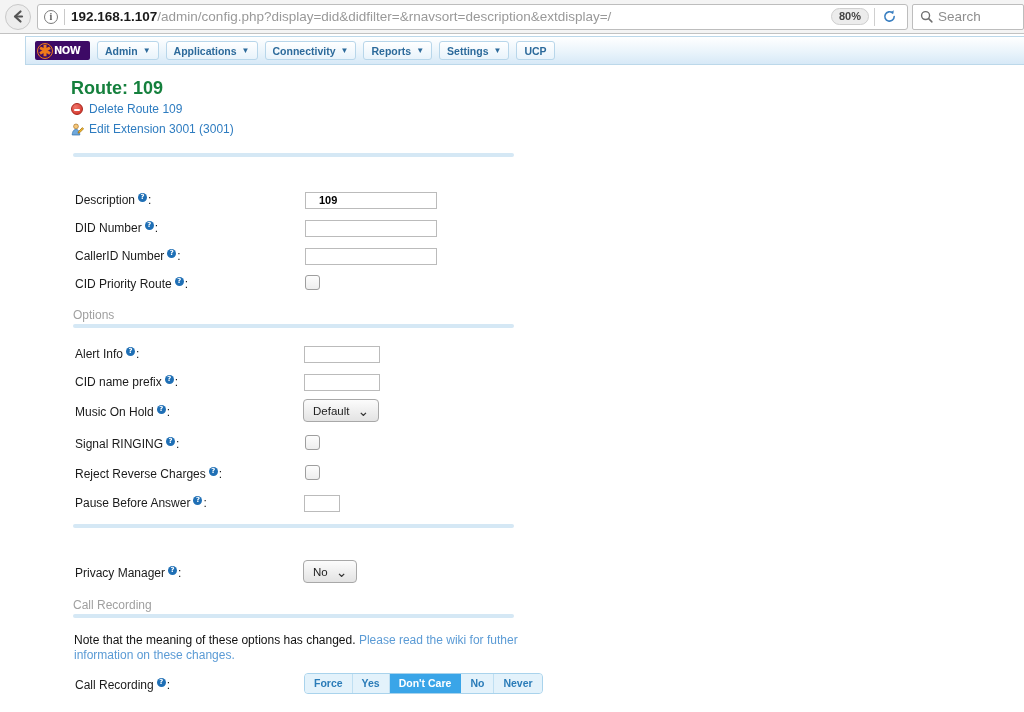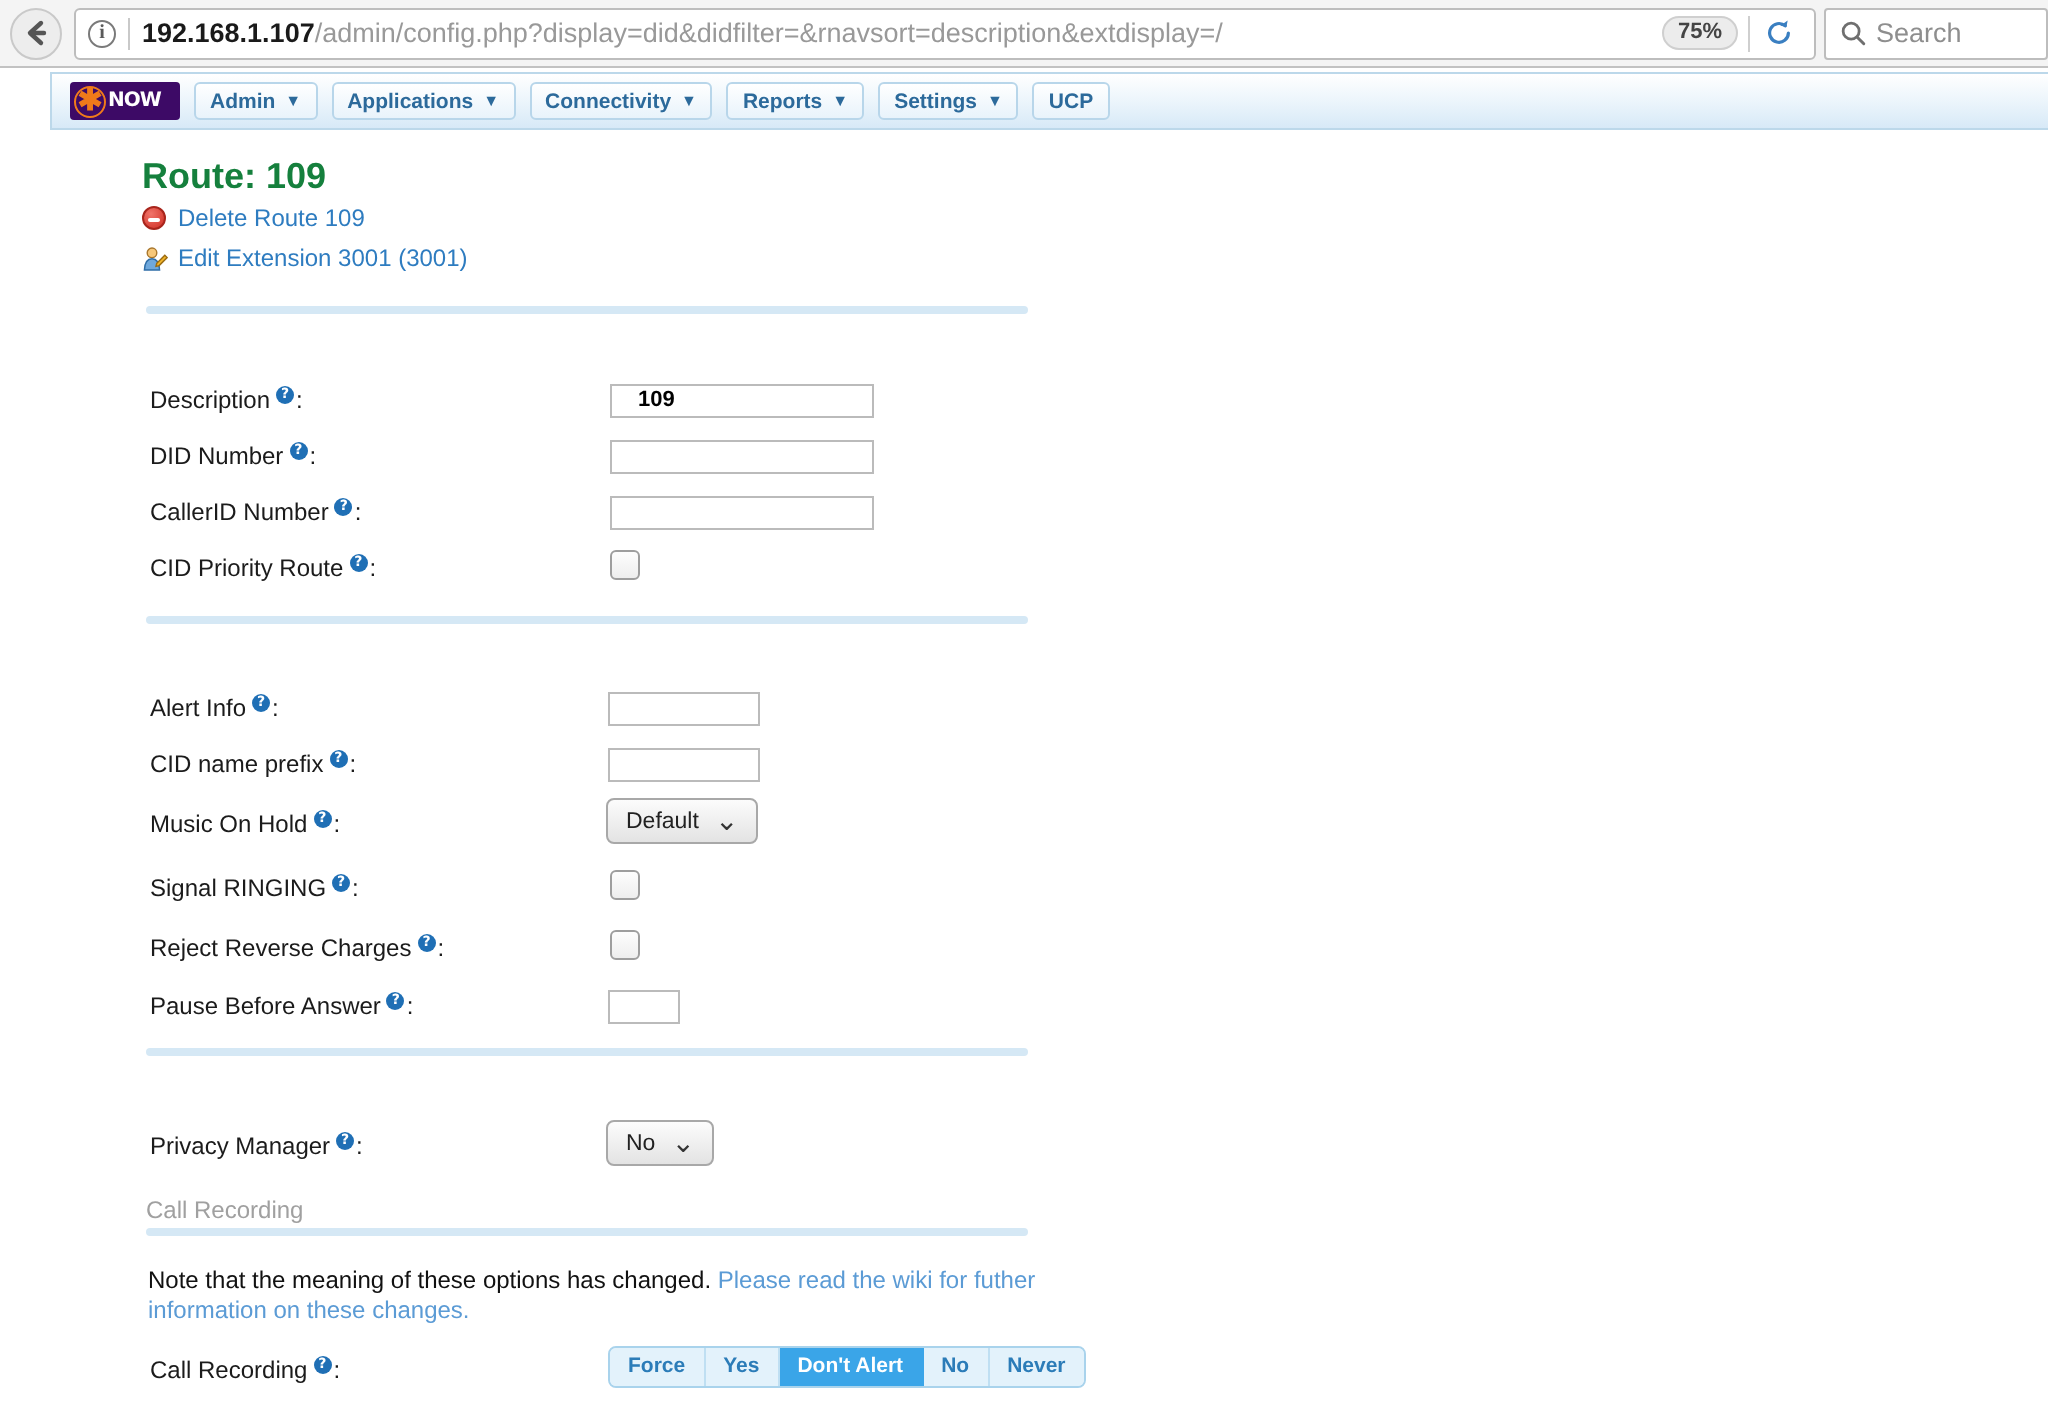--- a/index.html
+++ b/index.html
@@ -252,21 +252,21 @@
     <svg width="15" height="15" viewBox="0 0 15 15" aria-hidden="true">
       <path d="M9.5 2.5 L4 7.5 L9.5 12.5" fill="none" stroke="#555" stroke-width="2.2" stroke-linecap="round" stroke-linejoin="round"></path>
       <path d="M4.5 7.5 L11 7.5" stroke="#555" stroke-width="2.2" stroke-linecap="round"></path>
     </svg>
   </div>
 
   <div id="urlbar">
     <div class="url-info-icon">i</div>
     <div class="url-sep"></div>
     <div class="url-text"><span class="host">192.168.1.107</span><span>/admin/config.php?display=did&amp;didfilter=&amp;rnavsort=description&amp;extdisplay=/</span></div>
-    <div class="zoom-badge">75%</div>
+    <div class="zoom-badge">80%</div>
     <div class="tb-sep"></div>
     <div class="reload-btn">
       <svg width="15" height="15" viewBox="0 0 16 16" aria-hidden="true">
         <path d="M13 8 A5 5 0 1 1 11.3 4.2" fill="none" stroke="#3a7fc1" stroke-width="1.7" stroke-linecap="round"></path>
         <path d="M12.6 1.3 L12 4.7 L8.7 4.1 Z" fill="#3a7fc1"></path>
       </svg>
     </div>
   </div>
 
   <div id="searchbar">
@@ -355,20 +355,21 @@
   </div>
 
   <div class="frow" style="top:212px;">
     <div class="flabel"><span>CID Priority Route</span><span class="help-icon">?</span>:</div>
     <div class="ctrl" style="left:305px; top:-2px;">
       <div class="cbox"></div>
     </div>
   </div>
 
   <div class="section-head" style="top:243px;">
+    <div class="sh-text">Options</div>
     <div class="sh-bar"></div>
   </div>
 
   <div class="frow" style="top:282px;">
     <div class="flabel"><span>Alert Info</span><span class="help-icon">?</span>:</div>
     <div class="ctrl" style="left:304px; top:-3px;">
       <input class="txt w-mid" type="text" value="" style="">
     </div>
   </div>
 
@@ -431,19 +432,19 @@
 
   <div style="position:absolute; top:568px; left:0; width:1024px;">
     <div class="note-text"><span>Note that the meaning of these options has changed. </span><a href="#">Please read the wiki for futher information on these changes.</a></div>
   </div>
 
   <div class="frow" style="top:613px;">
     <div class="flabel"><span>Call Recording</span><span class="help-icon">?</span>:</div>
     <div class="btngroup" style="left:304px; top:-5px;">
       <div class="bg-btn">Force</div>
       <div class="bg-btn">Yes</div>
-      <div class="bg-btn active">Don't Alert</div>
+      <div class="bg-btn active">Don't Care</div>
       <div class="bg-btn">No</div>
       <div class="bg-btn">Never</div>
     </div>
   </div>
 
 </div>
 
 </body></html>

